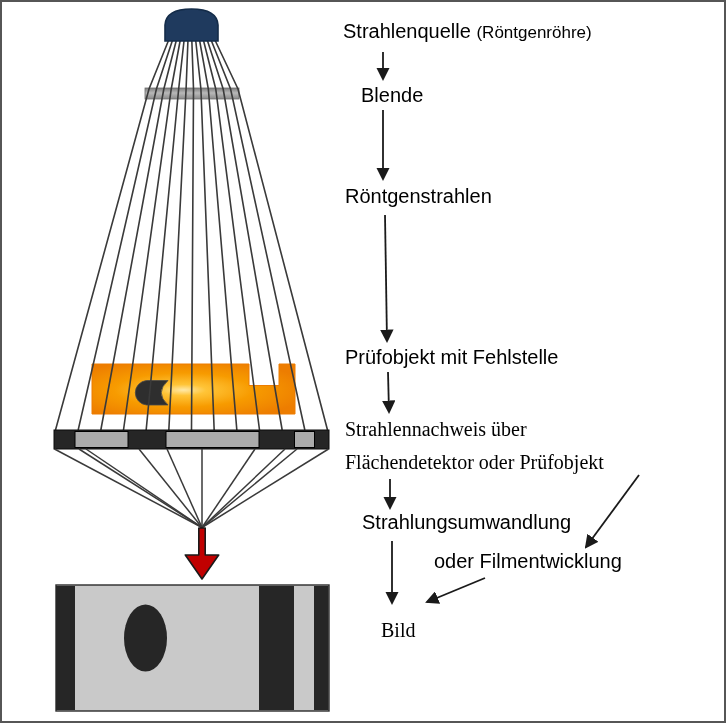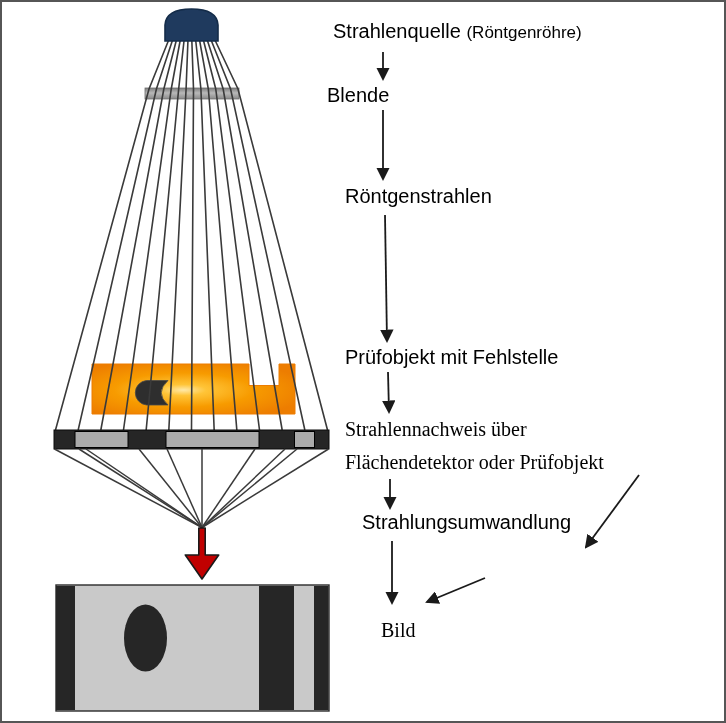--- a/index.html
+++ b/index.html
@@ -106,33 +106,34 @@
       <line x1="381" y1="108" x2="381" y2="177" marker-end="url(#ah)"></line>
       <line x1="383" y1="213" x2="385" y2="339" marker-end="url(#ah)"></line>
       <line x1="386" y1="370" x2="387" y2="410" marker-end="url(#ah)"></line>
       <line x1="388" y1="477" x2="388" y2="506" marker-end="url(#ah)"></line>
       <line x1="390" y1="539" x2="390" y2="601" marker-end="url(#ah)"></line>
       <line x1="637" y1="473" x2="584" y2="545" marker-end="url(#ah)"></line>
       <line x1="483" y1="576" x2="425" y2="600" marker-end="url(#ah)"></line>
     </g>
   </svg>
 
-  <div class="lbl" style="left:331px;top:16px;">
+  <div class="lbl" style="left:341px;top:16px;">
     <span>Strahlenquelle </span><span class="paren">(Röntgenröhre)</span>
   </div>
 
-  <div class="lbl" style="left:325px;top:80px;text-align:right;">Blende</div>
+  <div class="lbl" style="left:359px;top:80px;text-align:right;">Blende</div>
 
   <div class="lbl" style="left:343px;top:181px;">Röntgenstrahlen</div>
 
   <div class="lbl" style="left:343px;top:342px;">Prüfobjekt mit Fehlstelle</div>
 
   <div class="lbl two-line" style="left:343px;top:411px;font-family:Liberation Serif, serif;">
     <div>Strahlennachweis über</div>
     <div>Flächendetektor oder Prüfobjekt</div>
   </div>
 
   <div class="lbl" style="left:360px;top:507px;">Strahlungsumwandlung</div>
 
+  <div class="lbl" style="left:432px;top:546px;">oder Filmentwicklung</div>
 
   <div class="lbl" style="left:379px;top:615px;font-family:Liberation Serif, serif;">Bild</div>
 
 </div>
 
 </body></html>

